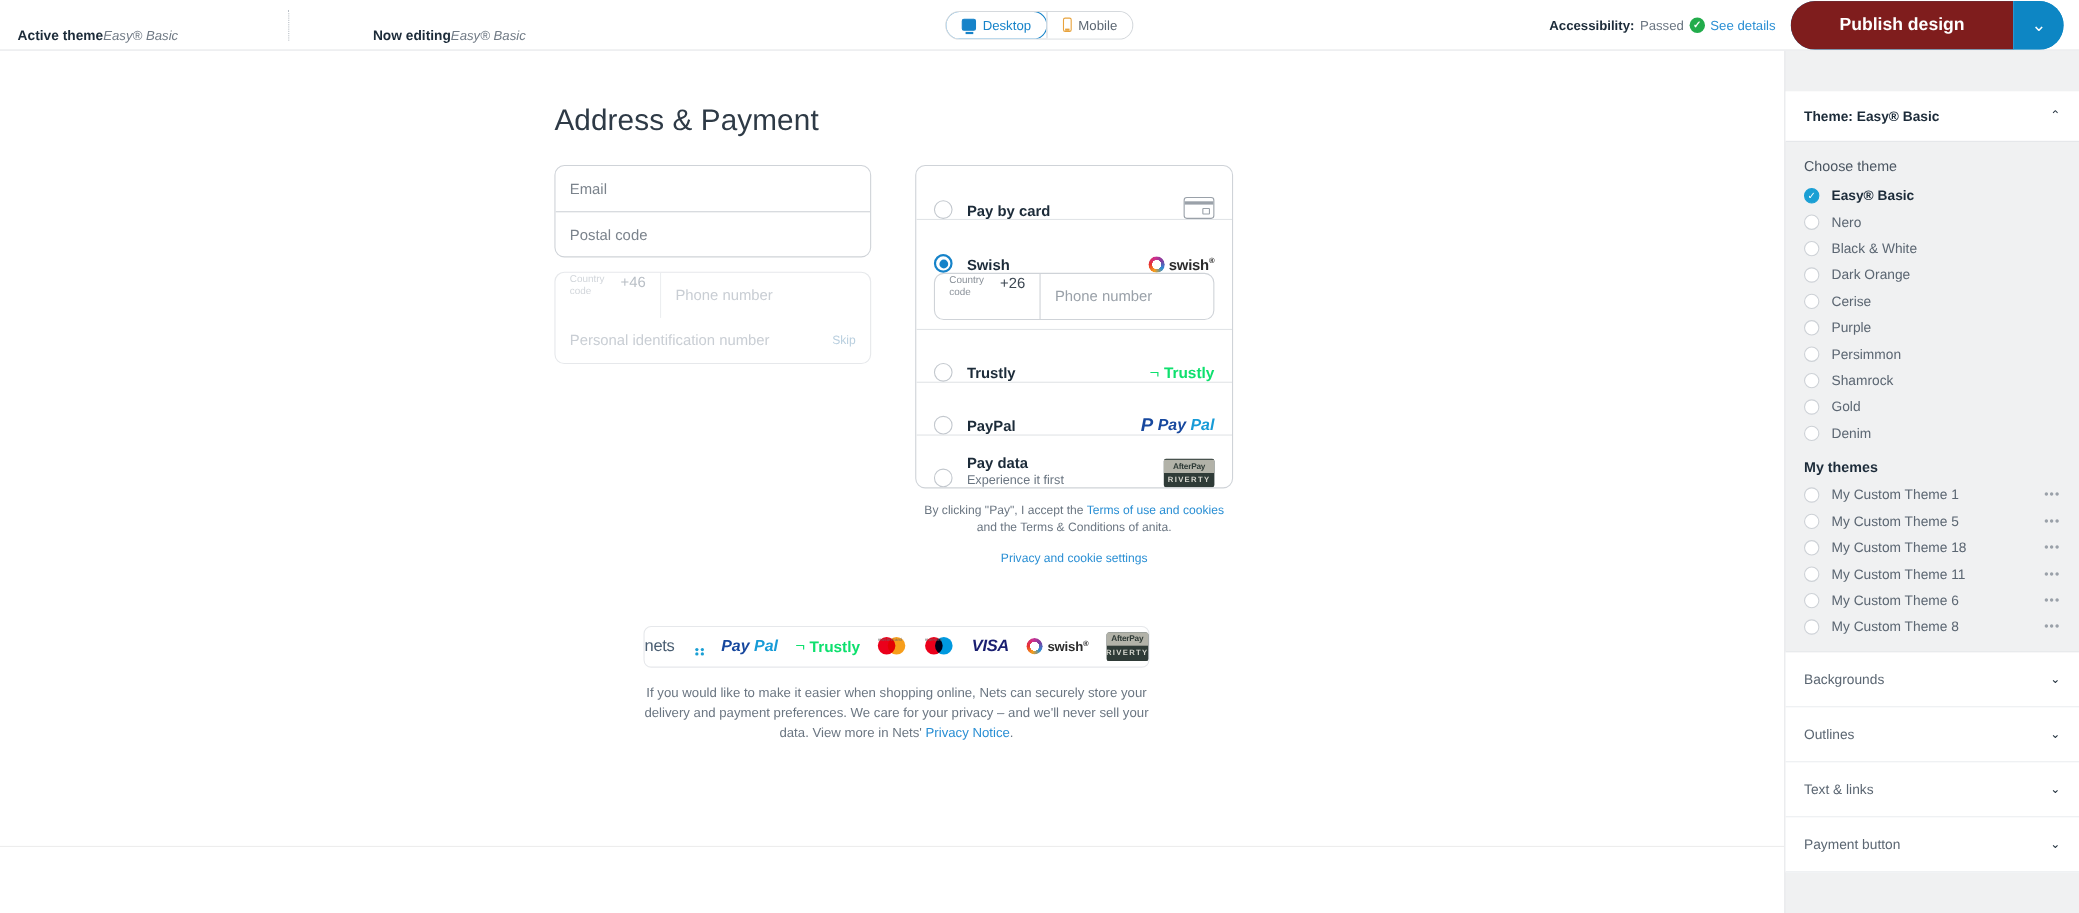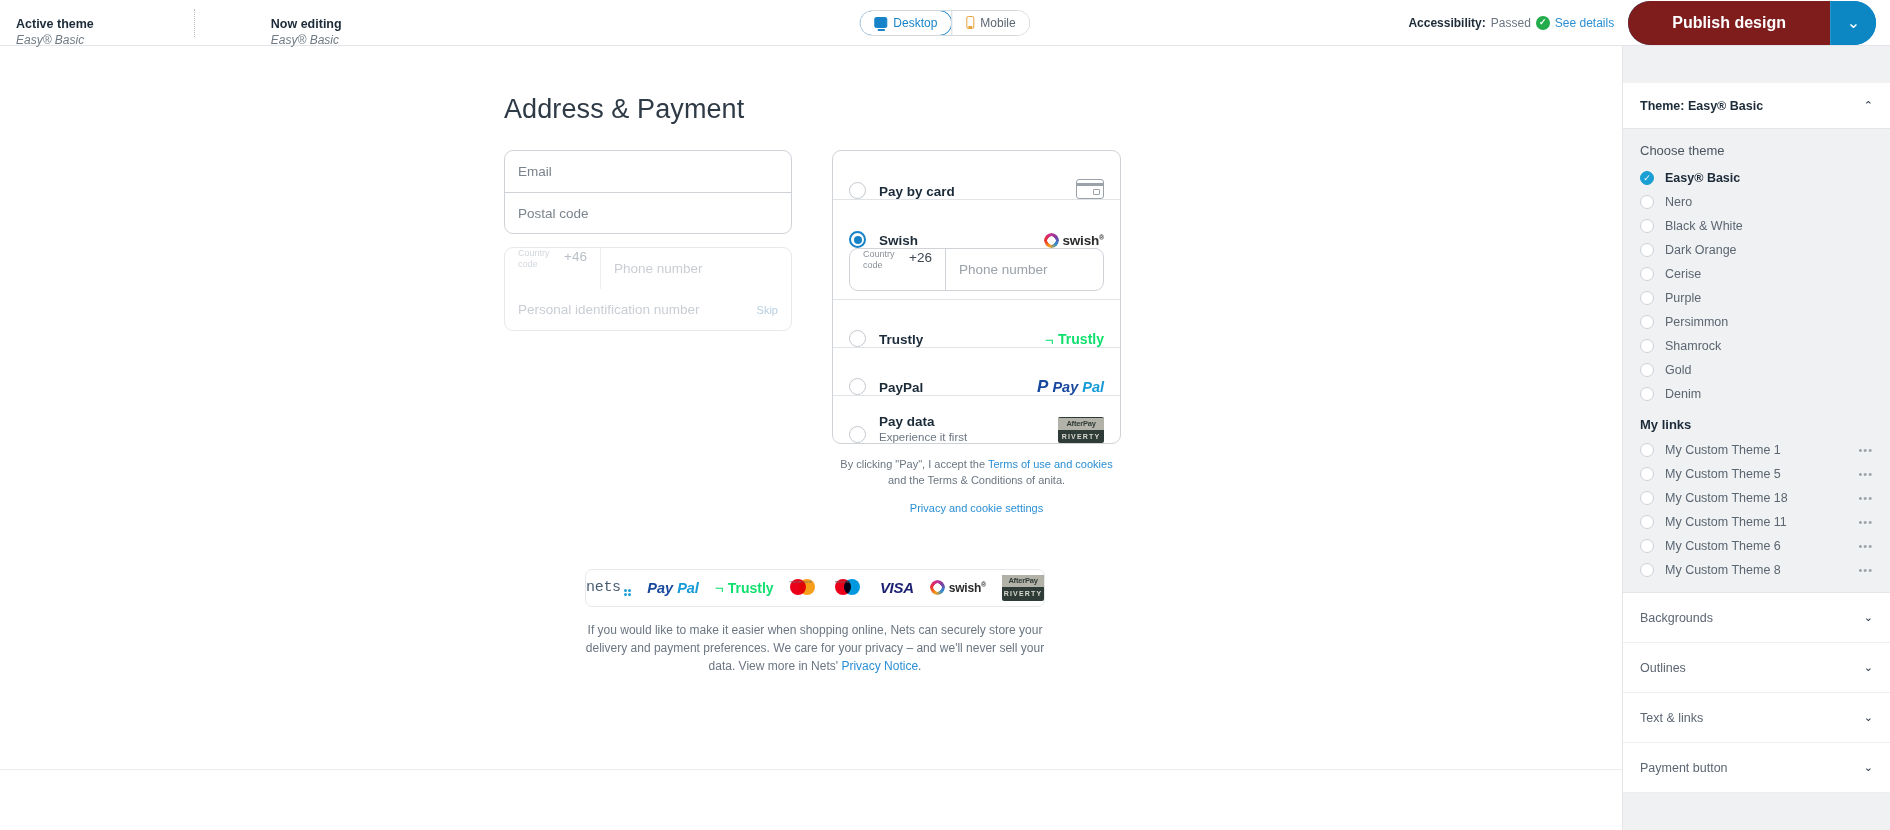--- a/index.html
+++ b/index.html
@@ -14,21 +14,21 @@
 
   
   .topbar {
     height: 46px; min-height: 46px;
     background: #ffffff;
     border-bottom: 1px solid #e3e5e8;
     display: flex; align-items: center;
     position: relative;
     z-index: 10;
   }
-  .tb-block { padding: 0 0 0 16px; display: flex; flex-direction: column; justify-content: center; margin-top: 20px; }
+  .tb-block { padding: 0 0 0 16px; display: flex; flex-direction: row; justify-content: center; margin-top: 20px; }
   .tb-block .tb-title { font-size: 12.5px; font-weight: bold; color: #1c2b39; line-height: 1.25; }
   .tb-block .tb-sub { font-size: 12px; font-style: italic; color: #707a85; line-height: 1.3; }
   .tb-divider { width: 1px; height: 28px; border-left: 1px dotted #b9bfc6; margin: 0 0 0 100px; }
   .tb-block.second { margin-left: 60px; }
 
   .viewport-toggle {
     position: absolute; left: 50%; transform: translateX(-50%);
     display: flex; border: 1px solid #d5d9dd; border-radius: 16px; overflow: hidden; height: 26px;
     background: #fff;
   }
@@ -117,21 +117,21 @@
   .ap-bot { color:#d8d8d0; font-size:7px; font-weight:bold; letter-spacing:1.2px; line-height: 13px;}
 
   .pay-btn { width: 100%; height: 43px; background: #0d86c4; color: #fff; border:none; border-radius: 22px; font-size: 16px; font-weight: bold; margin-top: 26px; cursor: pointer;}
   .terms { font-size: 11px; color: #6b7682; text-align: center; margin-top: 13px; line-height: 1.45;}
   .terms a, .privacy-link { color: #2a8fd4; text-decoration: none; cursor: pointer;}
   .privacy-link.block { display:block; text-align:center; margin-top: 13px; font-size: 11px;}
 
   
   .footer { margin: 55px auto 0; width: 460px; }
   .logobar { border: 1px solid #e6e8eb; border-radius: 7px; height: 38px; display:flex; align-items:center; justify-content:center; gap: 16px; background:#fff;}
-  .nets-lg { display:flex; align-items:flex-end; gap:3px;font-family:Liberation Mono, monospace;}
+  .nets-lg { display:flex; align-items:flex-end; gap:19px;}
   .nets-txt { font-size: 15px; color:#4a5e72; letter-spacing: -.3px;}
   .nets-dots { display:grid; grid-template-columns: 3px 3px; gap: 1.5px; }
   .nets-dots i { width:3px; height:3px; border-radius:50%; background:#1a9fd4; display:block;}
   .nets-dots i:nth-child(2){ background:#1a9fd4;}
   .nets-dots i:nth-child(3){ background:#1a9fd4;}
   .nets-dots i:nth-child(4){ background:#1a9fd4;}
   .mc-lg { width: 32px; height: 20px; position: relative;}
   .mc-lg span { position:absolute; top:1px; width:16px; height:16px; border-radius:50%;}
   .mc-lg .c1 { left:0; background:#eb001b;}
   .mc-lg .c2 { left:9px; background:#f79e1b; mix-blend-mode: multiply;}
@@ -408,21 +408,21 @@
         </div>
         <div class="theme-item">
           <span class="radio-sm"></span>
           <span class="theme-name">Gold</span>
         </div>
         <div class="theme-item">
           <span class="radio-sm"></span>
           <span class="theme-name">Denim</span>
         </div>
 
-        <div class="my-themes-label">My links</div>
+        <div class="my-themes-label">My themes</div>
 
         <div class="theme-item">
           <span class="radio-sm"></span>
           <span class="theme-name">My Custom Theme 1</span>
           <span class="dots">•••</span>
         </div>
         <div class="theme-item">
           <span class="radio-sm"></span>
           <span class="theme-name">My Custom Theme 5</span>
           <span class="dots">•••</span>

